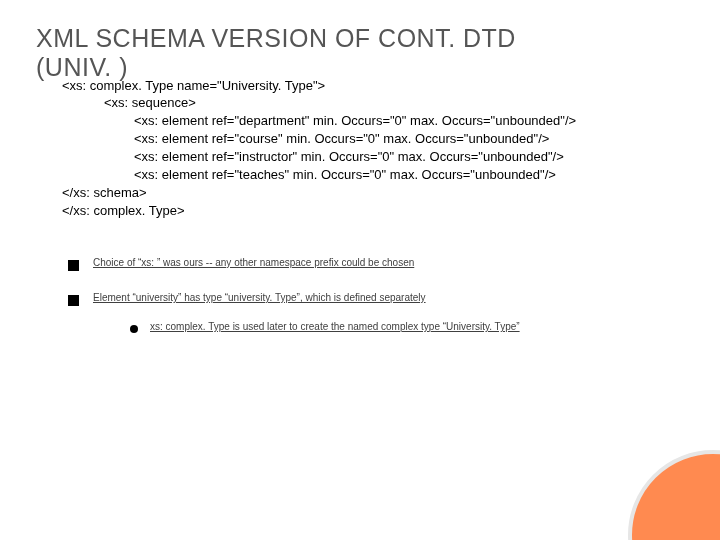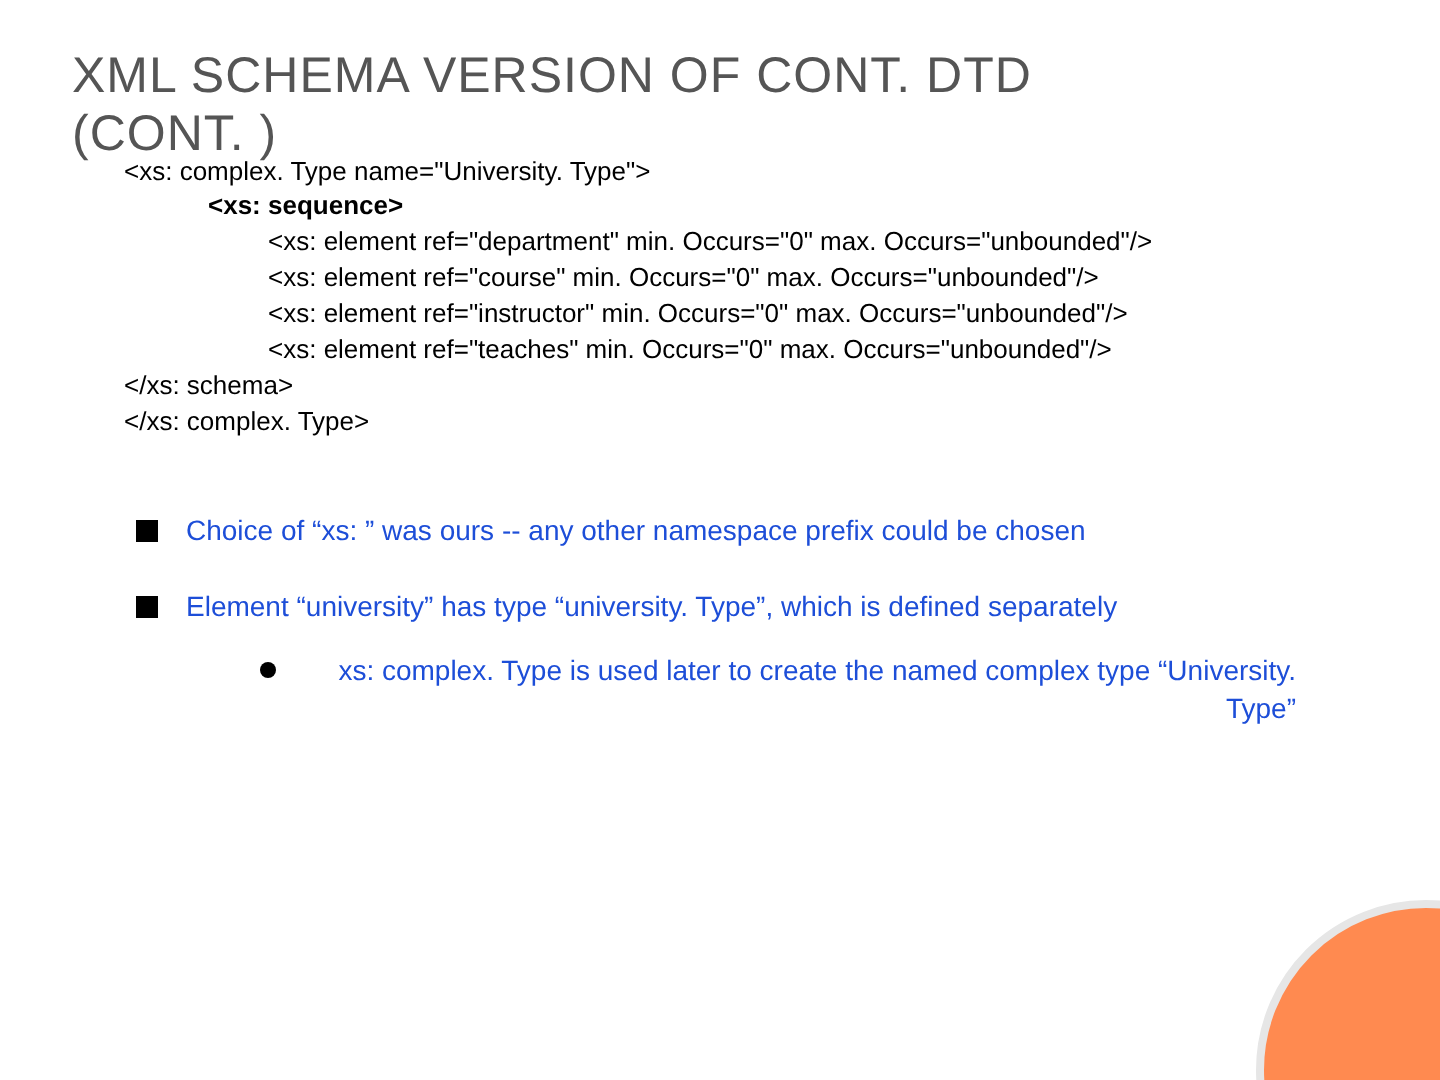--- a/index.html
+++ b/index.html
@@ -26,44 +26,45 @@
     margin-bottom: 0px;
   }
   .code-block {
     font-size: 13px;
     color: #000;
     line-height: 1.38;
     margin-left: 26px;
     margin-top: -5px;
   }
   .code-block .line { white-space: pre; }
-  .ind1 { padding-left: 42px; font-weight: bold; }
+  .ind1 { padding-left: 42px; }
   .ind2 { padding-left: 72px; }
   .bullets {
     margin-top: 36px;
     margin-left: 32px;
     margin-right: 36px;
   }
   .bullet-row {
     display: flex;
     align-items: flex-start;
     gap: 14px;
     margin-bottom: 20px;
   }
   .square {
     width: 11px;
     height: 11px;
     background: #000;
     flex: 0 0 auto;
     margin-top: 4px;
   }
   .bullet-text {
-    font-size: 14px;
-    color: #1d4ed8;
+    font-size: 10px;
+    color: #404040;
     line-height: 1.3;
+    text-decoration: underline;
   }
   .sub-row {
     display: flex;
     align-items: flex-start;
     gap: 12px;
     margin-left: 62px;
     margin-top: 14px;
     text-align: right;
   }
   .dot {
@@ -85,21 +86,21 @@
     border: 4px solid #e6e6e6;
   }
 </style>
 </head>
 <body>
 
 <div class="slide">
 
   <div class="title">
     <span>XML SCHEMA VERSION OF CONT. DTD</span><br>
-    <span>(CONT. )</span>
+    <span>(UNIV. )</span>
   </div>
 
   <div class="code-block">
     <div class="line">&lt;xs: complex. Type name="University. Type"&gt;</div>
     <div class="line ind1">&lt;xs: sequence&gt;</div>
     <div class="line ind2">&lt;xs: element ref="department" min. Occurs="0" max. Occurs="unbounded"/&gt;</div>
     <div class="line ind2">&lt;xs: element ref="course" min. Occurs="0" max. Occurs="unbounded"/&gt;</div>
     <div class="line ind2">&lt;xs: element ref="instructor" min. Occurs="0" max. Occurs="unbounded"/&gt;</div>
     <div class="line ind2">&lt;xs: element ref="teaches" min. Occurs="0" max. Occurs="unbounded"/&gt;</div>
     <div class="line">&lt;/xs: schema&gt;</div>

